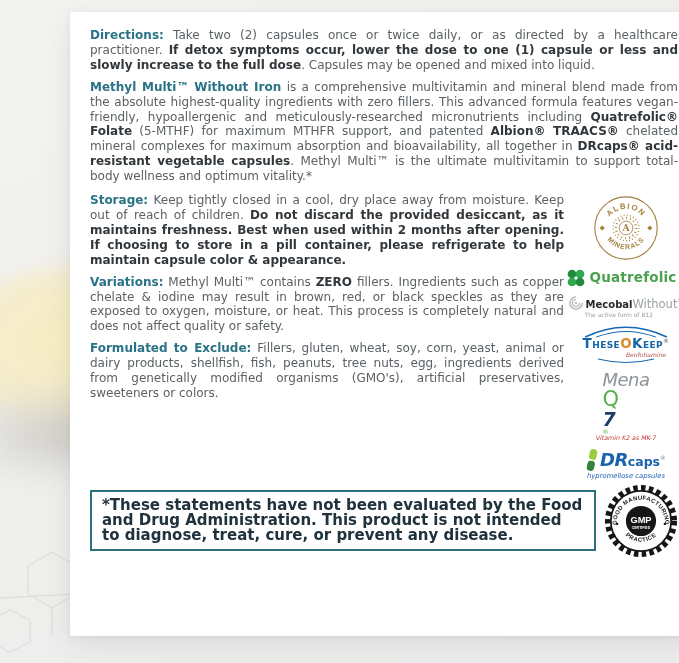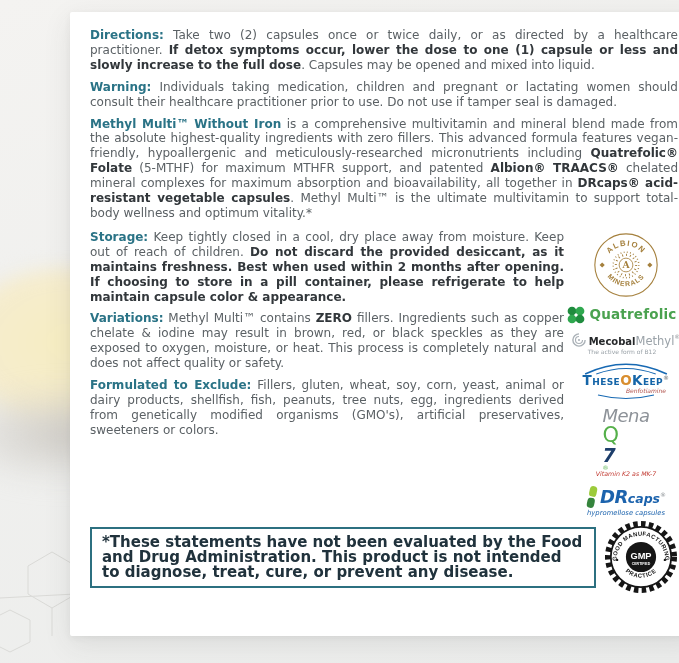--- a/index.html
+++ b/index.html
@@ -54,21 +54,21 @@
 
   .mena-row{display:flex;align-items:baseline;flex-direction:column;}
   .mena-mena{font-size:18px;font-style:italic;color:#8d9298;font-weight:400;letter-spacing:-.5px;}
   .mena-q{font-size:21px;color:#55b04a;font-weight:400;}
   .mena-7{font-size:19px;color:#1d3e6b;font-weight:700;font-style:italic;}
   .mena-reg{font-size:6px;color:#55b04a;vertical-align:super;}
   .mena-tag{font-size:6.3px;font-style:italic;color:#c23b33;align-self:flex-start;margin-top:0px;}
 
   .drcaps-row{display:flex;align-items:center;gap:2px;}
   .dr-dr{font-size:18px;font-weight:700;font-style:italic;color:#1c63ad;letter-spacing:-.5px;}
-  .dr-caps{font-size:12.5px;font-weight:700;font-style:italic;color:#1c63ad;}
+  .dr-caps{font-size:12.5px;font-weight:700;color:#1c63ad;}
   .dr-tag{font-size:6.8px;font-style:italic;color:#1c63ad;margin-top:1px;}
 
   
   .bottom-row{clear:right;display:flex;align-items:center;margin-top:6px;}
   .disclaimer{flex:1;border:2px solid #2c7080;padding:6px 10px;font-size:15px;font-weight:700;
     color:#20323c;line-height:15px;text-align:left;}
   .gmp-wrap{width:74px;height:74px;margin-left:8px;flex:0 0 auto;}
 </style>
 </head>
 <body>
@@ -100,23 +100,20 @@
       <line x1="64" y1="62" x2="64" y2="84"></line>
     </g>
   </svg>
 
   <div class="card">
 
     <p class="para">
       <span class="h">Directions:</span><span class="t"> Take two (2) capsules once or twice daily, or as directed by a healthcare practitioner. </span><span class="b">If detox symptoms occur, lower the dose to one (1) capsule or less and slowly increase to the full dose</span><span class="t">. Capsules may be opened and mixed into liquid.</span>
     </p>
 
-    <p class="para">
-      <span class="h">Warning:</span><span class="t"> Individuals taking medication, children and pregnant or lactating women should consult their healthcare practitioner prior to use. Do not use if tamper seal is damaged.</span>
-    </p>
 
     <p class="para desc">
       <span class="h">Methyl Multi™ Without Iron</span><span class="t"> is a comprehensive multivitamin and mineral blend made from the absolute highest-quality ingredients with zero fillers. This advanced formula features vegan-friendly, hypoallergenic and meticulously-researched micronutrients including </span><span class="b">Quatrefolic® Folate</span><span class="t"> (5-MTHF) for maximum MTHFR support, and patented </span><span class="b">Albion® TRAACS®</span><span class="t"> chelated mineral complexes for maximum absorption and bioavailability, all together in </span><span class="b">DRcaps® acid-resistant vegetable capsules</span><span class="t">. Methyl Multi™ is the ultimate multivitamin to support total-body wellness and optimum vitality.*</span>
     </p>
 
     <aside class="logo-col">
 
       <div class="logo-block">
         <svg width="66" height="66" viewBox="0 0 72 72">
           <defs>
@@ -153,21 +150,21 @@
       </div>
 
       <div class="logo-block">
         <div class="mecobal-row">
           <svg width="14" height="14" viewBox="0 0 16 16">
             <path d="M8 1 A7 7 0 1 0 15 8" fill="none" stroke="#aab1b7" stroke-width="1.6"></path>
             <path d="M8 4 A4 4 0 1 0 12 8" fill="none" stroke="#aab1b7" stroke-width="1.3"></path>
             <circle cx="8" cy="8" r="1.2" fill="#aab1b7"></circle>
           </svg>
           <span>
-            <span class="mecobal-bold">Mecobal</span><span class="mecobal-light">Methyl</span><span class="sup">®</span>
+            <span class="mecobal-bold">Mecobal</span><span class="mecobal-light">Without</span><span class="sup">®</span>
           </span>
         </div>
         <span class="mecobal-tag">The active form of B12</span>
       </div>
 
       <div class="logo-block">
         <svg width="96" height="13" viewBox="0 0 100 14">
           <path d="M6 13 Q50 -8 94 13" fill="none" stroke="#1769b3" stroke-width="1.7"></path>
           <path d="M18 13 Q50 1 82 13" fill="none" stroke="#1769b3" stroke-width="1.1"></path>
         </svg>

